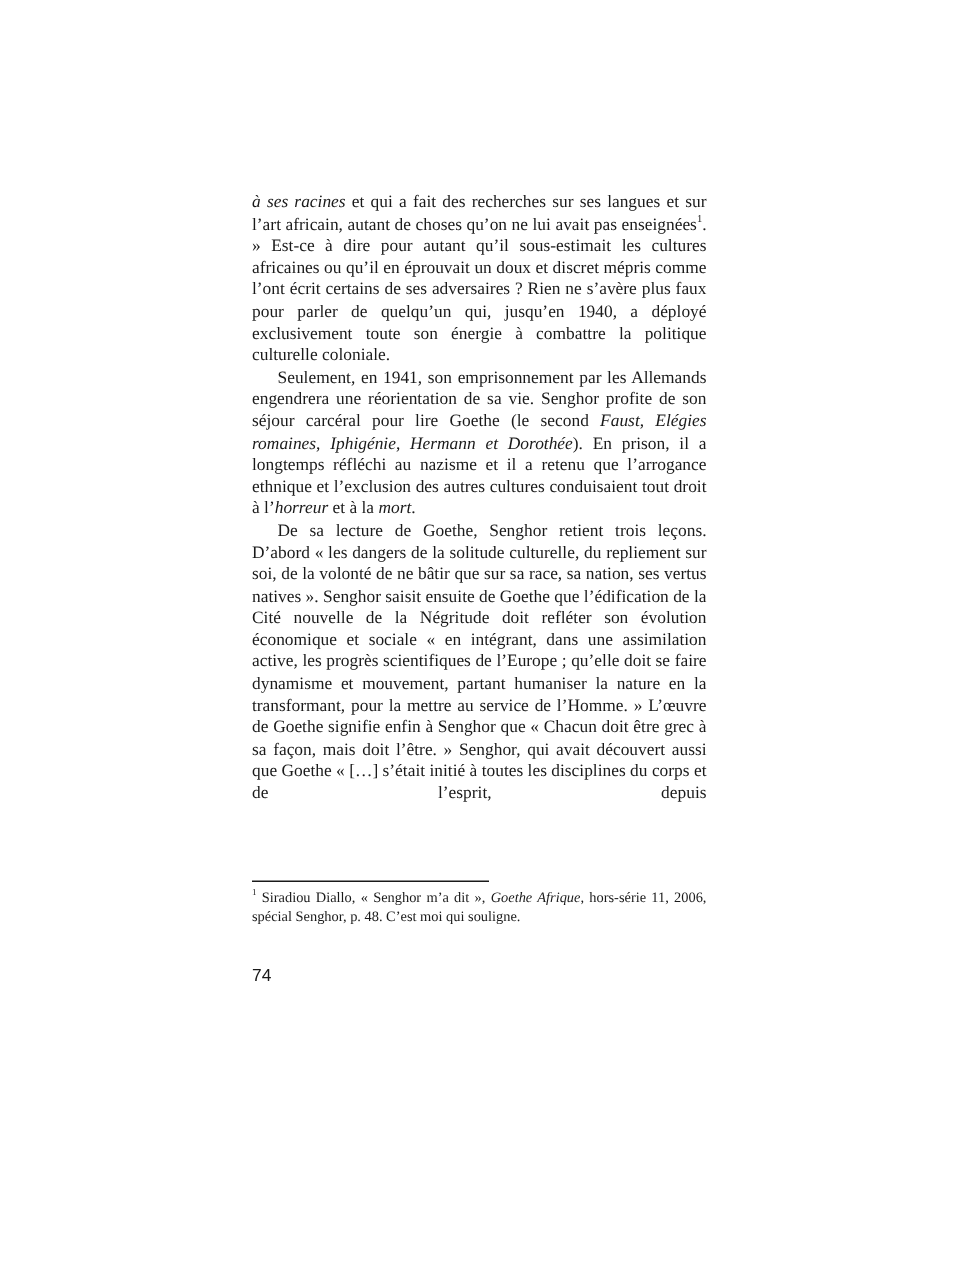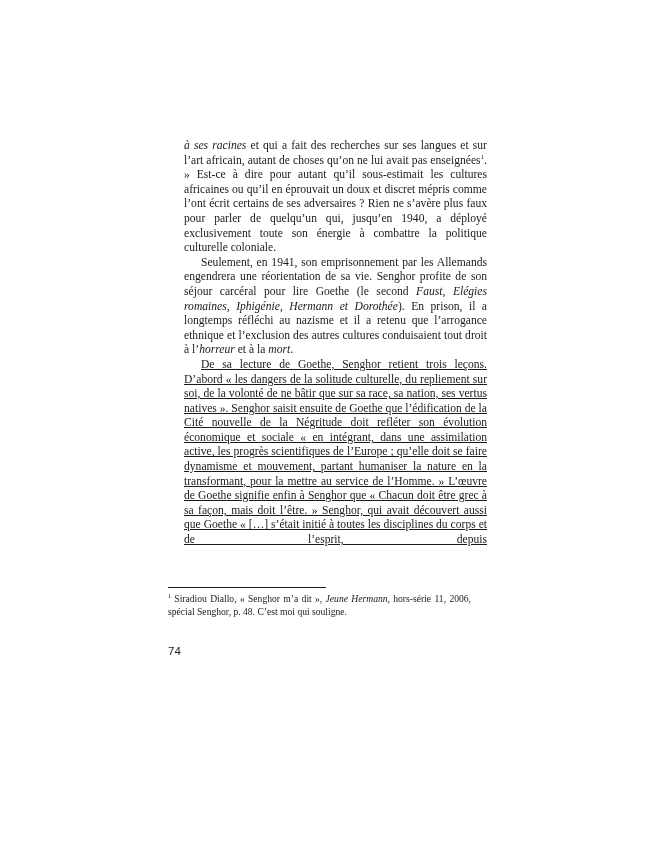--- a/index.html
+++ b/index.html
@@ -1,24 +1,24 @@
 <!DOCTYPE html>
 <html><head>
 <meta charset="utf-8">
 <style>
   html, body { margin: 0; padding: 0; background: #ffffff; }
   body { width: 650px; height: 842px; position: relative; overflow: hidden; }
   .page {
-    position: absolute; left: 168px; top: 139px; width: 303px;
+    position: absolute; left: 168px; top: 128px; width: 303px;
     font-family: "Liberation Serif", "DejaVu Serif", serif;
-    color: #1a1a1a; font-size: 11.6px; line-height: 14.6px; margin-left: 16px;
+    color: #1a1a1a; font-size: 11.6px; line-height: 14.6px;
   }
   .para { margin: 0; text-align: justify; hyphens: none; }
   .para.indent { text-indent: 17px; }
-  .last-justify { text-align-last: justify; text-decoration: underline; }
+  .last-justify { text-align-last: justify; }
   i { font-style: italic; }
   sup { font-size: 7px; line-height: 0; vertical-align: super; }
   .footnote-rule {
     position: absolute; left: 168px; top: 587px; width: 158px; height: 0;
     border-top: 1px solid #1a1a1a;
   }
   .footnote {
     position: absolute; left: 168px; top: 593px; width: 303px;
     font-family: "Liberation Serif", "DejaVu Serif", serif;
     color: #1a1a1a; font-size: 9.6px; line-height: 12.6px; text-align: justify;
@@ -34,16 +34,16 @@
 <body>
 
 <div class="page">
   <p class="para"><i>à ses racines</i><span> et qui a fait des recherches sur ses langues et sur l’art africain, autant de choses qu’on ne lui avait pas enseignées</span><sup>1</sup><span>. » Est-ce à dire pour autant qu’il sous-estimait les cultures africaines ou qu’il en éprouvait un doux et discret mépris comme l’ont écrit certains de ses adversaires ? Rien ne s’avère plus faux pour parler de quelqu’un qui, jusqu’en 1940, a déployé exclusivement toute son énergie à combattre la politique culturelle coloniale.</span></p>
   <p class="para indent"><span>Seulement, en 1941, son emprisonnement par les Allemands engendrera une réorientation de sa vie. Senghor profite de son séjour carcéral pour lire Goethe (le second </span><i>Faust</i><span>, </span><i>Elégies romaines</i><span>, </span><i>Iphigénie</i><span>, </span><i>Hermann et Dorothée</i><span>). En prison, il a longtemps réfléchi au nazisme et il a retenu que l’arrogance ethnique et l’exclusion des autres cultures conduisaient tout droit à l’</span><i>horreur</i><span> et à la </span><i>mort</i><span>.</span></p>
   <p class="para indent last-justify"><span>De sa lecture de Goethe, Senghor retient trois leçons. D’abord « les dangers de la solitude culturelle, du repliement sur soi, de la volonté de ne bâtir que sur sa race, sa nation, ses vertus natives ». Senghor saisit ensuite de Goethe que l’édification de la Cité nouvelle de la Négritude doit refléter son évolution économique et sociale « en intégrant, dans une assimilation active, les progrès scientifiques de l’Europe ; qu’elle doit se faire dynamisme et mouvement, partant humaniser la nature en la transformant, pour la mettre au service de l’Homme. » L’œuvre de Goethe signifie enfin à Senghor que « Chacun doit être grec à sa façon, mais doit l’être. » Senghor, qui avait découvert aussi que Goethe « […] s’était initié à toutes les disciplines du corps et de l’esprit, depuis</span></p>
 </div>
 
 <div class="footnote-rule"></div>
 <div class="footnote">
-  <sup>1</sup><span><span> Siradiou Diallo, « Senghor m’a dit », </span><i>Jeune Hermann</i><span>, hors-série 11, 2006, spécial Senghor, p. 48. C’est moi qui souligne.</span></span>
+  <sup>1</sup><span><span> Siradiou Diallo, « Senghor m’a dit », </span><i>Goethe Afrique</i><span>, hors-série 11, 2006, spécial Senghor, p. 48. C’est moi qui souligne.</span></span>
 </div>
 
 <div class="page-number">74</div>
 
 </body></html>

